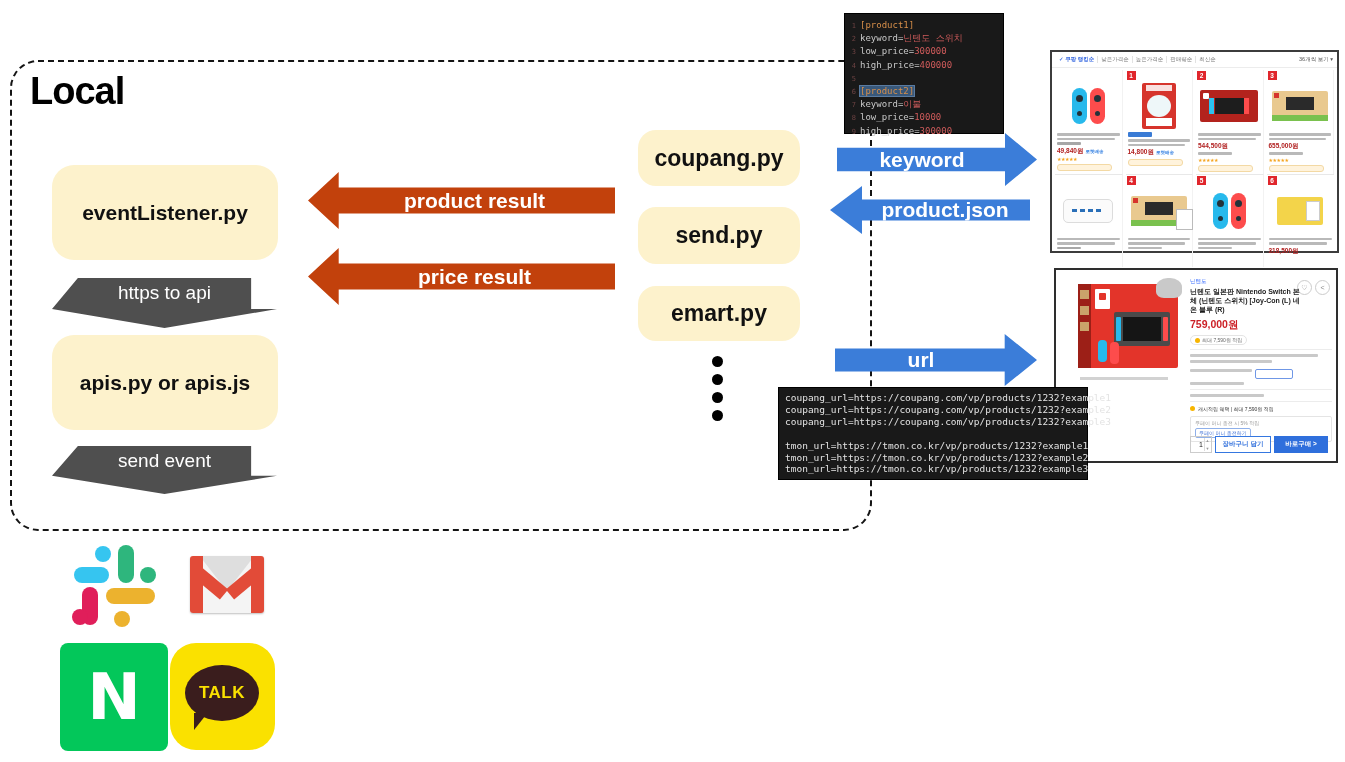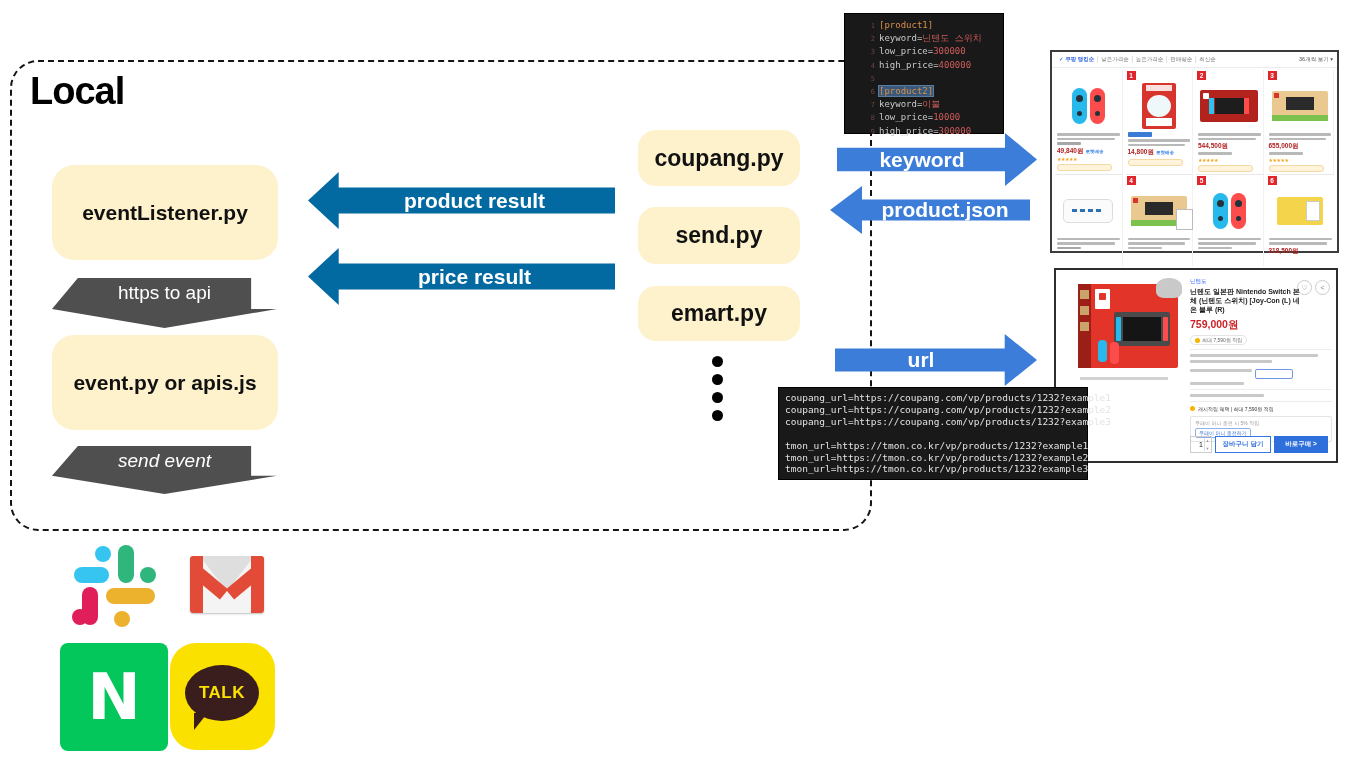--- a/index.html
+++ b/index.html
@@ -10,39 +10,39 @@
   
   .local-box{left:10px;top:60px;width:858px;height:467px;border:2.5px dashed #141414;border-radius:28px;}
   .local-title{left:30px;top:70px;font-size:38px;font-weight:bold;color:#000;letter-spacing:-1px;}
 
   
   .pybox{background:#fdf2cc;border-radius:18px;display:flex;align-items:center;justify-content:center;font-weight:bold;color:#111;}
   .pybox.big{font-size:21px;border-radius:22px;}
   .pybox.small{font-size:23px;}
 
   
-  .arrow-left-dark{background:#0369a1;clip-path:polygon(0 50%,10% 0,10% 27%,100% 27%,100% 73%,10% 73%,10% 100%);
+  .arrow-left-dark{background:#c2410c;clip-path:polygon(0 50%,10% 0,10% 27%,100% 27%,100% 73%,10% 73%,10% 100%);
     display:flex;align-items:center;justify-content:center;color:#fff;font-size:21px;font-weight:bold;padding-left:26px;box-sizing:border-box;}
   
   .arrow-down{background:#4f4f4f;clip-path:polygon(11.5% 0,88.5% 0,88.5% 62%,100% 62%,50% 100%,0 62%);
     display:flex;justify-content:center;color:#fff;font-size:19px;padding-top:4px;box-sizing:border-box;}
   
   .arrow-right-blue{background:#3b7dd9;clip-path:polygon(0 28%,84% 28%,84% 0,100% 50%,84% 100%,84% 72%,0 72%);
     display:flex;align-items:center;justify-content:center;color:#fff;font-size:21px;font-weight:bold;padding-right:30px;box-sizing:border-box;}
   .arrow-left-blue{background:#3b7dd9;clip-path:polygon(100% 28%,16% 28%,16% 0,0 50%,16% 100%,16% 72%,100% 72%);
     display:flex;align-items:center;justify-content:center;color:#fff;font-size:21px;font-weight:bold;padding-left:30px;box-sizing:border-box;}
 
   
   .dotcol{left:712px;top:356px;display:flex;flex-direction:column;gap:7px;}
   .dot{width:11px;height:11px;border-radius:50%;background:#000;}
 
   
   .codeblock{background:#191919;color:#ddd;font-family:"DejaVu Sans Mono",monospace;box-shadow:0 0 0 1px #000;}
   .cfg{left:845px;top:14px;width:158px;height:119px;padding:5px 4px;box-sizing:border-box;font-size:9px;line-height:12.2px;}
-  .cl{white-space:nowrap;margin-left:19px;}
+  .cl{white-space:nowrap;}
   .cl .ln{display:inline-block;width:7px;color:#6e4343;font-size:7px;text-align:right;margin-right:4px;}
   .cl .sec{color:#d78f4a;}
   .cl .sec.sel{background:#39587a;outline:1px solid #5a7ba0;}
   .cl .k{color:#c9c9c9;}
   .cl .v{color:#cf5b5b;}
   .urls{left:779px;top:388px;width:308px;height:91px;padding:4px 6px;box-sizing:border-box;font-size:9.5px;line-height:11.9px;color:#e3e3e3;}
   .ul{white-space:nowrap;min-height:11.9px;}
 
   
   .shot{background:#fff;border:2px solid #3c3c3c;box-sizing:border-box;}
@@ -152,23 +152,23 @@
   <div class="abs local-box"></div>
   <div class="abs local-title">Local</div>
 
   <div class="abs pybox big" style="left:52px;top:165px;width:226px;height:95px;">
     <span>eventListener.py</span>
   </div>
   <div class="abs arrow-down" style="left:52px;top:278px;width:225px;height:50px;">
     <span>https to api</span>
   </div>
   <div class="abs pybox big" style="left:52px;top:335px;width:226px;height:95px;">
-    <span>event.py or apis.js</span>
-  </div>
-  <div class="abs arrow-down" style="left:52px;top:446px;width:225px;height:48px;font-style:italic;">
+    <span>apis.py or apis.js</span>
+  </div>
+  <div class="abs arrow-down" style="left:52px;top:446px;width:225px;height:48px;">
     <span>send event</span>
   </div>
 
   <div class="abs arrow-left-dark" style="left:308px;top:172px;width:307px;height:57px;">
     <span>product result</span>
   </div>
   <div class="abs arrow-left-dark" style="left:308px;top:248px;width:307px;height:57px;align-items:center;">
     <span>price result</span>
   </div>
 

